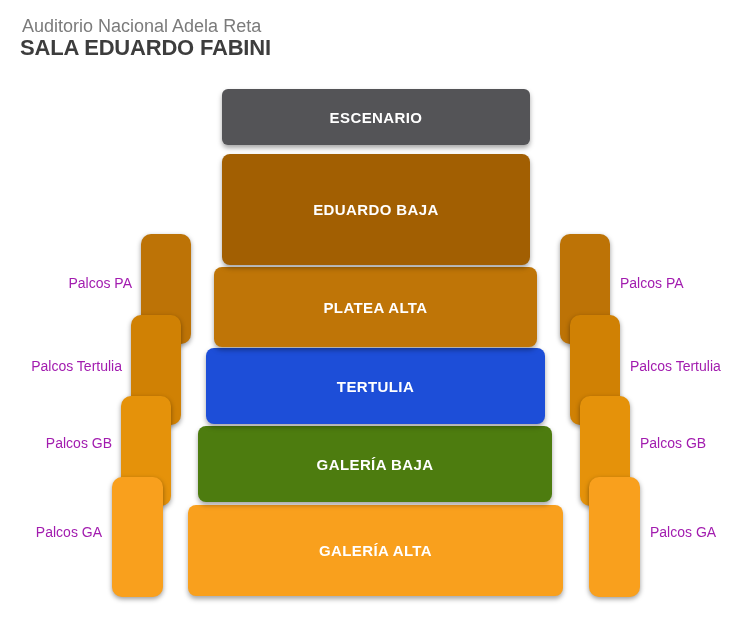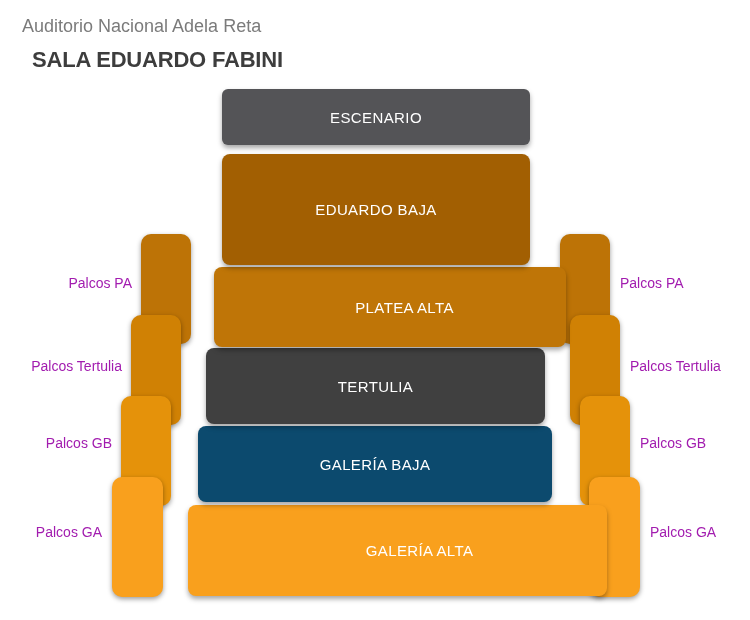--- a/index.html
+++ b/index.html
@@ -15,38 +15,38 @@
   
   .venue {
     left: 22px; top: 16px;
     font-size: 18px; line-height: 20px;
     color: #7b7b7b;
   }
   .hall {
     left: 20px; top: 35px;
     font-size: 22px; line-height: 26px;
     font-weight: bold; letter-spacing: -0.2px;
-    color: #3d3d3d; margin: 12px;
+    color: #3d3d3d; margin: 0;
   }
 
   
   .sec {
     position: absolute;
     border-radius: 8px;
     box-shadow: 0 3px 5px rgba(0,0,0,0.35);
     color: #ffffff;
-    font-weight: normal; font-size: 15px; letter-spacing: 0.4px;
+    font-weight: bold; font-size: 15px; letter-spacing: 0.4px;
     display: flex; align-items: center; justify-content: center;
   }
   #stage   { left:222px; top:89px;  width:308px; height:56px; border-radius:6px; z-index:20; }
   #sec-pb  { left:222px; top:154px; width:308px; height:111px; z-index:19; }
   #sec-pa  { left:214px; top:267px; width:323px; height:80px;  z-index:18; }
   #sec-ter { left:206px; top:348px; width:339px; height:76px;  z-index:17; }
   #sec-gb  { left:198px; top:426px; width:354px; height:76px;  z-index:16; }
-  #sec-ga  { left:188px; top:505px; width:375px; height:91px;  z-index:15;padding-left:44px; }
+  #sec-ga  { left:188px; top:505px; width:375px; height:91px;  z-index:15; }
 
   
   .palco {
     position: absolute;
     border-radius: 10px;
     box-shadow: 0 2px 5px rgba(0,0,0,0.4);
   }
   #palco-l-pa  { left:141px; top:234px; width:50px; height:110px; z-index:11; }
   #palco-l-ter { left:131px; top:315px; width:50px; height:110px; z-index:12; }
   #palco-l-gb  { left:121px; top:396px; width:50px; height:110px; z-index:13; }
@@ -73,23 +73,23 @@
   #lbl-r-ga  { left:650px; top:523px; }
 </style>
 </head>
 <body>
 
 <div class="abs venue">Auditorio Nacional Adela Reta</div>
 <h1 class="abs hall">SALA EDUARDO FABINI</h1>
 
 <div id="stage" class="sec" style="background-color: rgb(84, 84, 87);">ESCENARIO</div>
 <div id="sec-pb" class="sec" style="background-color: rgb(162, 95, 2);">EDUARDO BAJA</div>
-<div id="sec-pa" class="sec" style="background-color: rgb(191, 117, 7); padding-left: 29px;">PLATEA ALTA</div>
-<div id="sec-ter" class="sec" style="background-color: #404040;">TERTULIA</div>
-<div id="sec-gb" class="sec" style="background-color: #0c4a6e;">GALERÍA BAJA</div>
+<div id="sec-pa" class="sec" style="background-color: rgb(191, 117, 7);">PLATEA ALTA</div>
+<div id="sec-ter" class="sec" style="background-color: #1d4ed8;">TERTULIA</div>
+<div id="sec-gb" class="sec" style="background-color: #4d7c0f;">GALERÍA BAJA</div>
 <div id="sec-ga" class="sec" style="background-color: rgb(249, 160, 29);">GALERÍA ALTA</div>
 
 <div id="palco-l-pa" class="palco" style="background-color: rgb(189, 115, 6);"></div>
 <div id="palco-l-ter" class="palco" style="background-color: rgb(208, 129, 4);"></div>
 <div id="palco-l-gb" class="palco" style="background-color: rgb(229, 146, 10);"></div>
 <div id="palco-l-ga" class="palco" style="background-color: rgb(249, 160, 29);"></div>
 
 <div id="palco-r-pa" class="palco" style="background-color: rgb(189, 115, 6);"></div>
 <div id="palco-r-ter" class="palco" style="background-color: rgb(208, 129, 4);"></div>
 <div id="palco-r-gb" class="palco" style="background-color: rgb(229, 146, 10);"></div>

